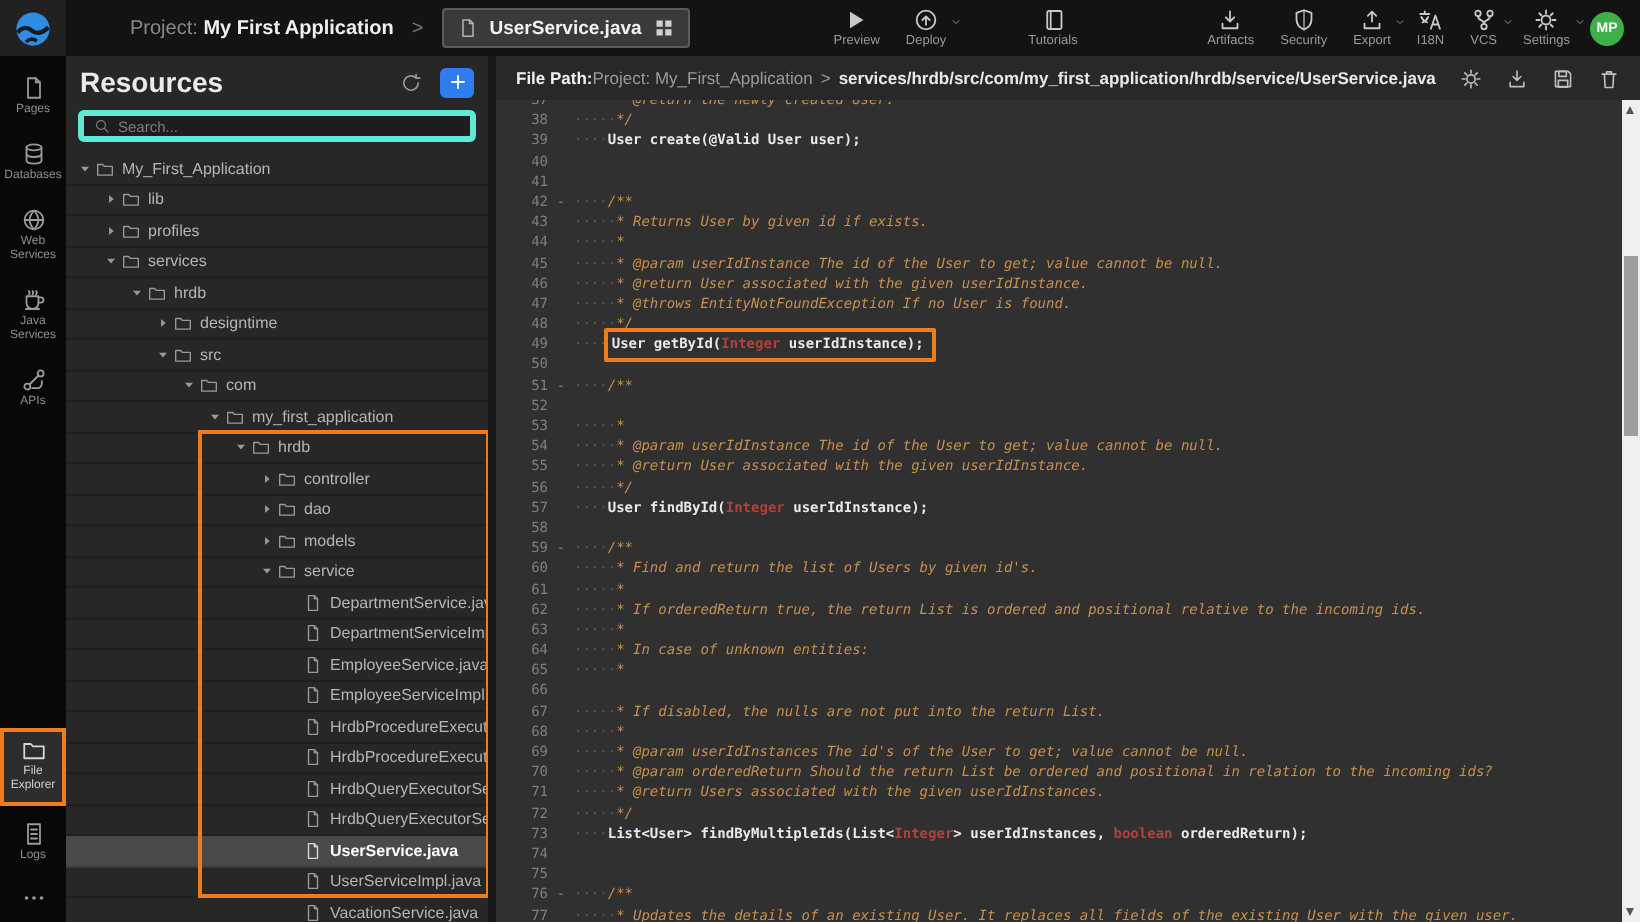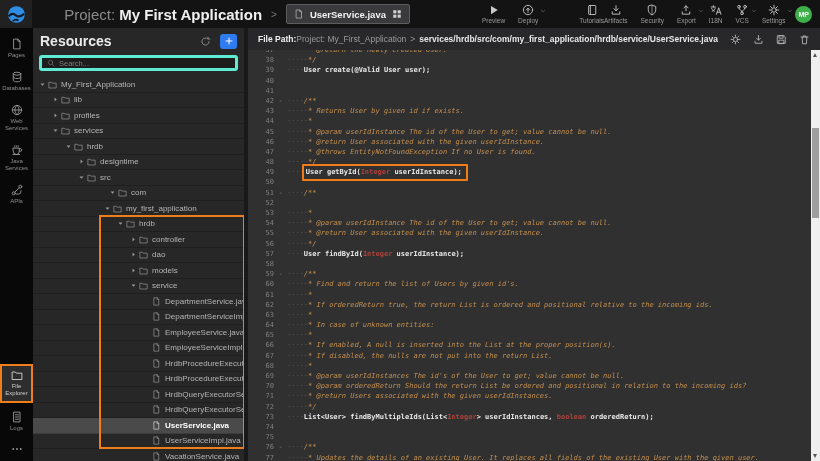--- a/index.html
+++ b/index.html
@@ -5,21 +5,21 @@
   * { margin:0; padding:0; box-sizing:border-box; }
   html,body { width:820px; height:461px; overflow:hidden; background:#131313;
     font-family:"Liberation Sans", sans-serif; }
   svg { display:block; }
 
   
   .topbar { position:absolute; left:0; top:0; width:820px; height:28px;
     background:#131313; display:flex; align-items:center; z-index:5; }
   .logo-box { width:33px; height:28px; background:#212121; display:flex;
     align-items:center; justify-content:center; }
-  .project { margin-left:9px; font-size:15px; white-space:nowrap;padding-left:23px; }
+  .project { margin-left:9px; font-size:10px; white-space:nowrap;padding-left:23px; }
   .project .plabel { color:#8a8a8a; }
   .project .pname { color:#f0f0f0; font-weight:bold; }
   .crumb-chev { color:#777; margin:0 9px; font-size:10px; }
   .tab { display:flex; align-items:center; gap:6px; background:#3a3a3c;
     border:1px solid #5c5c5c; border-radius:2px; height:20px; padding:0 7px; }
   .tab .tlabel { font-size:9.5px; font-weight:bold; color:#f2f2f2; white-space:nowrap; }
   .tb-group { display:flex; align-items:flex-start; }
   .tb-left { margin-left:72px; gap:13px; }
   .tb-right { margin-left:auto; gap:13px; margin-right:10px; align-items:center; }
   .tb-item { display:flex; flex-direction:column; align-items:center; gap:1px;
@@ -425,21 +425,21 @@
             <polygon points="3.5,5.5 12.5,5.5 8,10.8" fill="currentColor" stroke="none"></polygon>
           </svg>
         </span>
         <span class="ticon">
           <svg width="9" height="9" viewBox="0 0 16 16" fill="none" stroke="currentColor" stroke-width="1.2" stroke-linecap="round" stroke-linejoin="round">
             <path d="M1.5 13.5V4h4.4l1.4 1.6h7.2v7.9z"></path>
           </svg>
         </span>
         <span>src</span>
       </div>
-      <div class="tree-row" style="padding-left: 76px;">
+      <div class="tree-row" style="padding-left: 58px;">
         <span class="caret-s">
           <svg width="7" height="7" viewBox="0 0 16 16" fill="none" stroke="currentColor" stroke-width="1.2" stroke-linecap="round" stroke-linejoin="round">
             <polygon points="3.5,5.5 12.5,5.5 8,10.8" fill="currentColor" stroke="none"></polygon>
           </svg>
         </span>
         <span class="ticon">
           <svg width="9" height="9" viewBox="0 0 16 16" fill="none" stroke="currentColor" stroke-width="1.2" stroke-linecap="round" stroke-linejoin="round">
             <path d="M1.5 13.5V4h4.4l1.4 1.6h7.2v7.9z"></path>
           </svg>
         </span>
@@ -694,21 +694,21 @@
         <div class="cline"><span class="ln">56</span><span class="fold"></span><span class="txt"><span class="ws">·····</span><span class="c">*/</span></span></div>
         <div class="cline"><span class="ln">57</span><span class="fold"></span><span class="txt"><span class="ws">····</span><span>User findById(</span><span class="t">Integer</span><span> userIdInstance);</span></span></div>
         <div class="cline"><span class="ln">58</span><span class="fold"></span><span class="txt"></span></div>
         <div class="cline"><span class="ln">59</span><span class="fold">-</span><span class="txt"><span class="ws">····</span><span class="c">/**</span></span></div>
         <div class="cline"><span class="ln">60</span><span class="fold"></span><span class="txt"><span class="ws">·····</span><span class="c">* Find and return the list of Users by given id's.</span></span></div>
         <div class="cline"><span class="ln">61</span><span class="fold"></span><span class="txt"><span class="ws">·····</span><span class="c">*</span></span></div>
         <div class="cline"><span class="ln">62</span><span class="fold"></span><span class="txt"><span class="ws">·····</span><span class="c">* If orderedReturn true, the return List is ordered and positional relative to the incoming ids.</span></span></div>
         <div class="cline"><span class="ln">63</span><span class="fold"></span><span class="txt"><span class="ws">·····</span><span class="c">*</span></span></div>
         <div class="cline"><span class="ln">64</span><span class="fold"></span><span class="txt"><span class="ws">·····</span><span class="c">* In case of unknown entities:</span></span></div>
         <div class="cline"><span class="ln">65</span><span class="fold"></span><span class="txt"><span class="ws">·····</span><span class="c">*</span></span></div>
-        <div class="cline"><span class="ln">66</span><span class="fold"></span><span class="txt"><span class="ws">·····</span><span class="c">* If enabled, A null is inserted into the List at the proper position(s).</span></span></div>
+        <div class="cline"><span class="ln">66</span><span class="fold"></span></div>
         <div class="cline"><span class="ln">67</span><span class="fold"></span><span class="txt"><span class="ws">·····</span><span class="c">* If disabled, the nulls are not put into the return List.</span></span></div>
         <div class="cline"><span class="ln">68</span><span class="fold"></span><span class="txt"><span class="ws">·····</span><span class="c">*</span></span></div>
         <div class="cline"><span class="ln">69</span><span class="fold"></span><span class="txt"><span class="ws">·····</span><span class="c">* @param userIdInstances The id's of the User to get; value cannot be null.</span></span></div>
         <div class="cline"><span class="ln">70</span><span class="fold"></span><span class="txt"><span class="ws">·····</span><span class="c">* @param orderedReturn Should the return List be ordered and positional in relation to the incoming ids?</span></span></div>
         <div class="cline"><span class="ln">71</span><span class="fold"></span><span class="txt"><span class="ws">·····</span><span class="c">* @return Users associated with the given userIdInstances.</span></span></div>
         <div class="cline"><span class="ln">72</span><span class="fold"></span><span class="txt"><span class="ws">·····</span><span class="c">*/</span></span></div>
         <div class="cline"><span class="ln">73</span><span class="fold"></span><span class="txt"><span class="ws">····</span><span>List&lt;User&gt; findByMultipleIds(List&lt;</span><span class="t">Integer</span><span>&gt; userIdInstances, </span><span class="t">boolean</span><span> orderedReturn);</span></span></div>
         <div class="cline"><span class="ln">74</span><span class="fold"></span><span class="txt"></span></div>
         <div class="cline"><span class="ln">75</span><span class="fold"></span><span class="txt"></span></div>
         <div class="cline"><span class="ln">76</span><span class="fold">-</span><span class="txt"><span class="ws">····</span><span class="c">/**</span></span></div>

